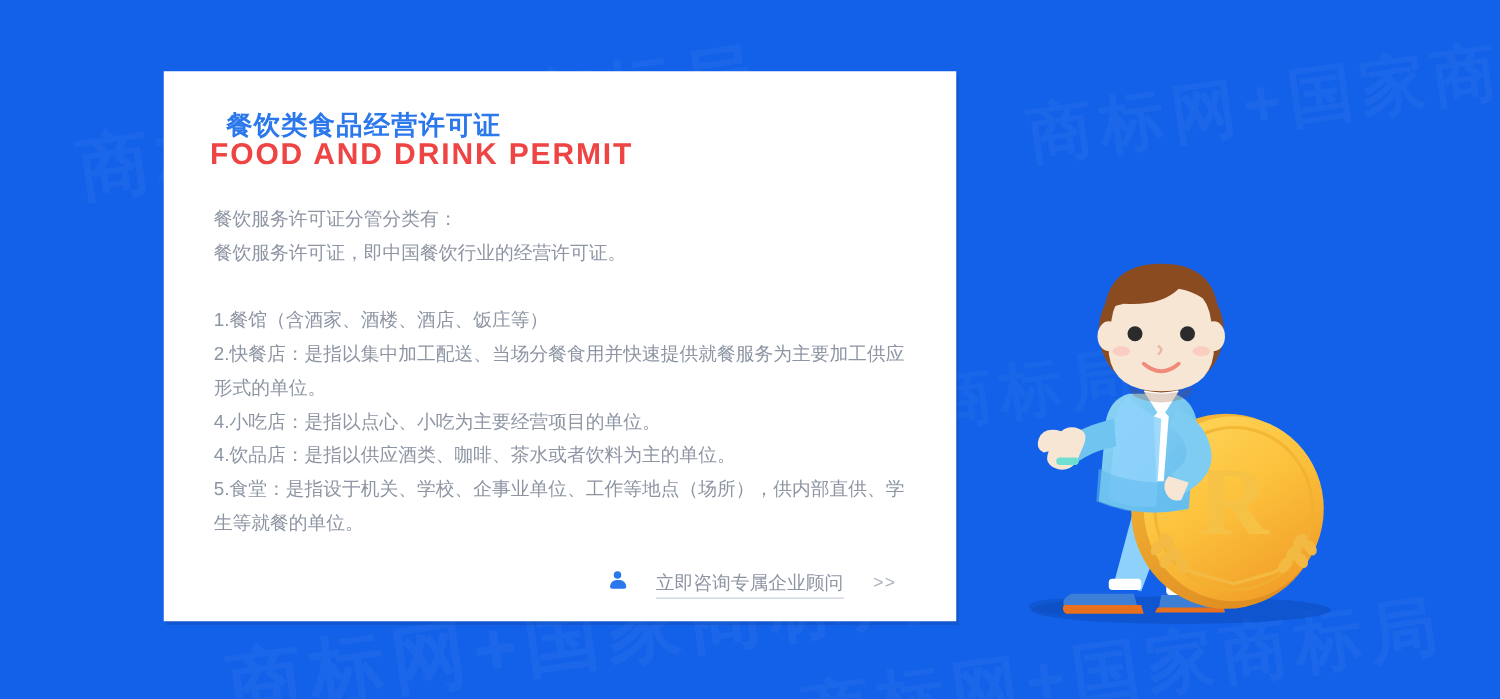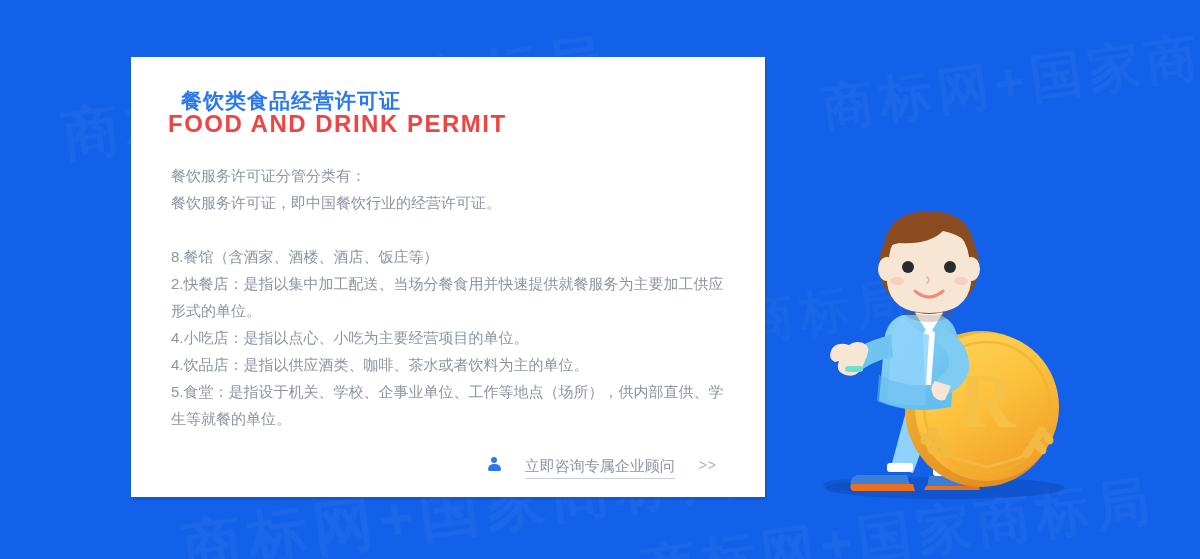--- a/index.html
+++ b/index.html
@@ -105,21 +105,21 @@
     <div id="title-watermark">FOOD AND DRINK PERMIT</div>
   </div>
 
   <div id="body-copy">
     <div class="lead">
       <p>餐饮服务许可证分管分类有：</p>
       <p>餐饮服务许可证，即中国餐饮行业的经营许可证。</p>
     </div>
     <div class="gap"></div>
     <div class="items">
-      <p>8.餐馆（含酒家、酒楼、酒店、饭庄等）</p>
+      <p>1.餐馆（含酒家、酒楼、酒店、饭庄等）</p>
       <p>2.快餐店：是指以集中加工配送、当场分餐食用并快速提供就餐服务为主要加工供应形式的单位。</p>
       <p>4.小吃店：是指以点心、小吃为主要经营项目的单位。</p>
       <p>4.饮品店：是指以供应酒类、咖啡、茶水或者饮料为主的单位。</p>
       <p>5.食堂：是指设于机关、学校、企事业单位、工作等地点（场所），供内部直供、学生等就餐的单位。</p>
     </div>
   </div>
 
   <div id="cta-row">
     <a id="cta-link">
       <span id="person-icon">

